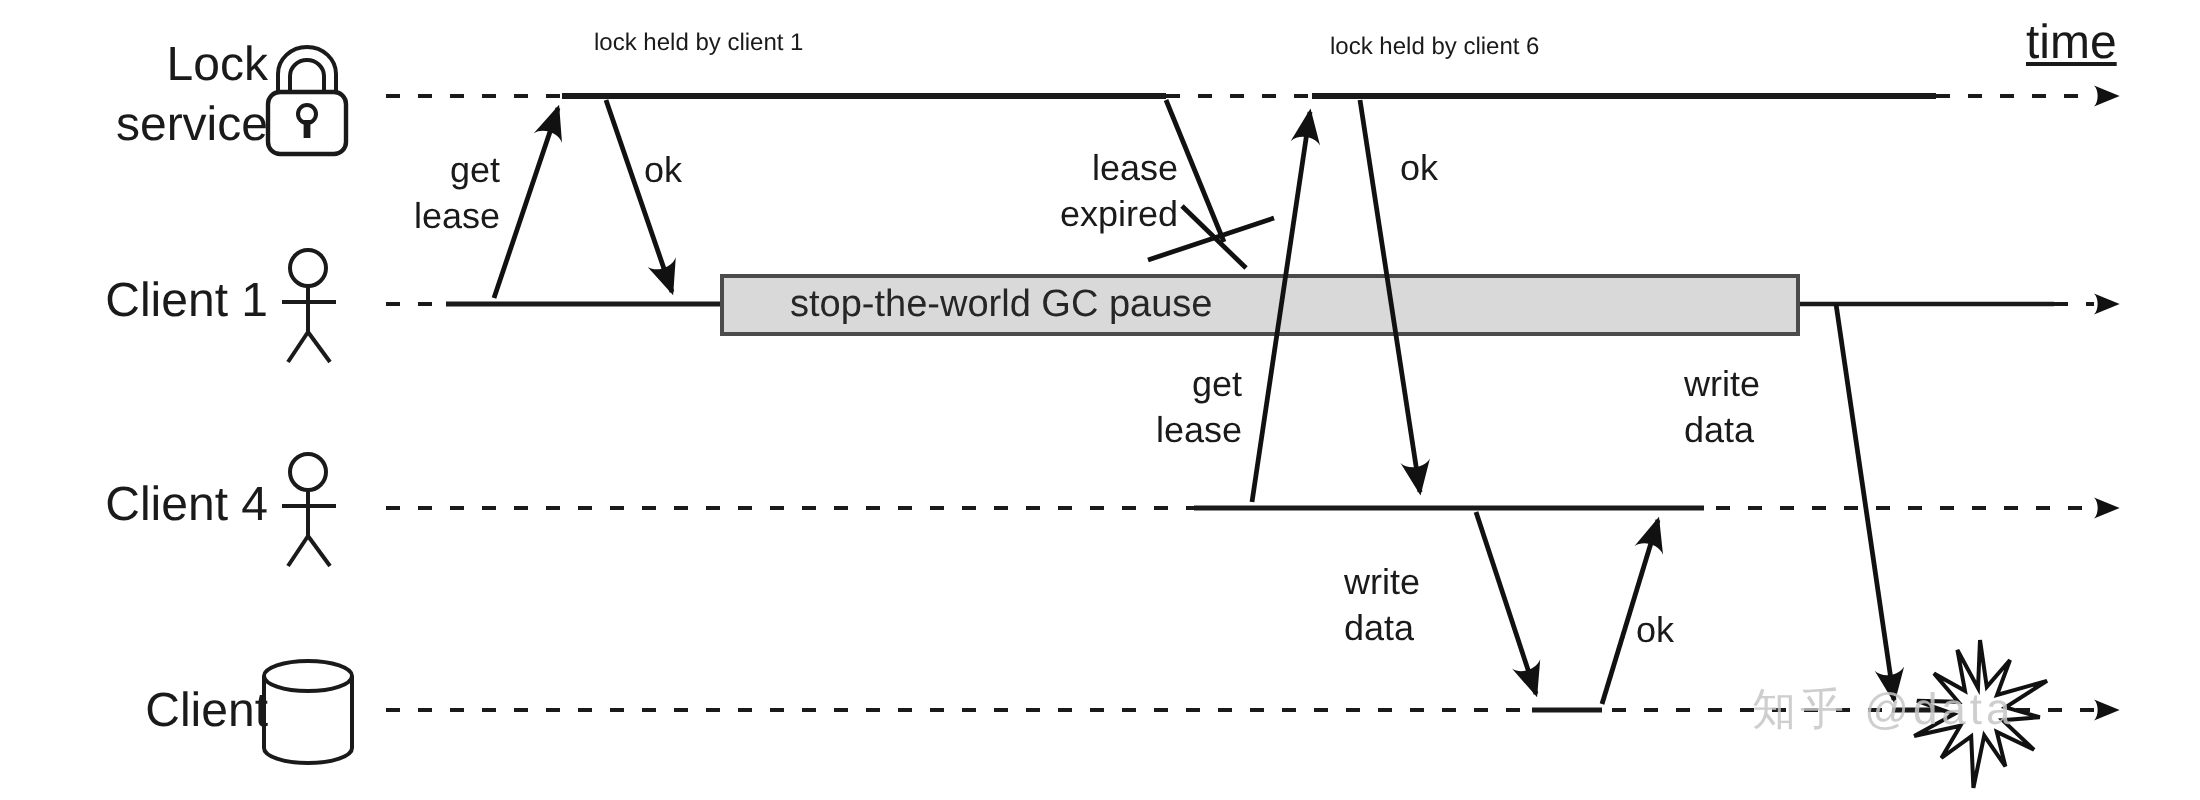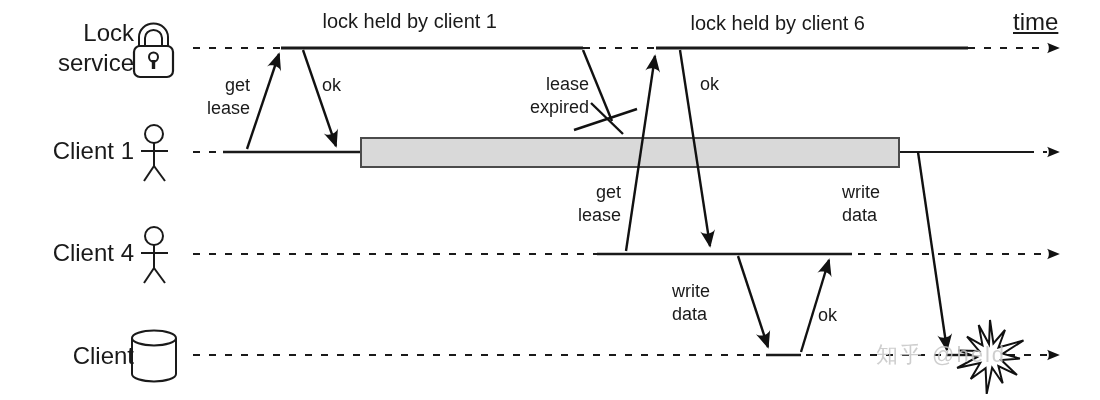--- a/index.html
+++ b/index.html
@@ -5,41 +5,41 @@
   html,body{margin:0;padding:0;background:#ffffff;}
   #stage{
     position:relative;width:1100px;height:400px;background:#ffffff;overflow:hidden;
     font-family:"Liberation Sans","DejaVu Sans",sans-serif;color:#1a1a1a;
   }
   .abs{position:absolute;}
   .lane-label{
     width:118px;text-align:right;font-size:24px;line-height:30px;
     white-space:pre;color:#1a1a1a;z-index:3;padding-left:16px;
   }
-  .span-label{font-size:20px;line-height:22px;text-align:right;z-index:3;}
+  .span-label{font-size:12px;line-height:22px;text-align:left;z-index:3;}
   .msg-label{font-size:18px;line-height:23px;white-space:pre;z-index:3;}
   .right{text-align:right;}
   .center{text-align:left;}
   #time-label{font-size:24px;line-height:26px;z-index:3;}
   #gc-text{
     left:361px;top:138px;width:538px;height:29px;display:flex;align-items:center;
     padding-left:34px;box-sizing:border-box;font-size:19px;color:#262626;z-index:3;
   }
   #watermark{
     left:876px;top:340px;font-size:22px;letter-spacing:2px;color:#c6c6c6;
     opacity:.85;z-index:4;white-space:nowrap;
   }
   #diagram-svg{position:absolute;left:0;top:0;z-index:2;}
 </style>
 </head>
 <body>
 
 <div id="stage">
 
-  <div id="watermark" class="abs">知乎 @held</div>
+  <div id="watermark" class="abs">知乎 @data</div>
 
   <svg id="diagram-svg" width="1100" height="400" viewBox="0 0 1100 400">
     <defs>
       <marker id="arr-big" viewBox="0 0 12 10" markerWidth="19" markerHeight="16" refX="10.5" refY="5" orient="auto" markerUnits="userSpaceOnUse">
         <path d="M0.5,0.3 L11.6,5 L0.5,9.7 C3.2,7.6 3.2,2.4 0.5,0.3 Z" fill="#111"></path>
       </marker>
       <marker id="arr-small" viewBox="0 0 12 10" markerWidth="14" markerHeight="12" refX="0.5" refY="5" orient="auto" markerUnits="userSpaceOnUse">
         <path d="M0.5,0.5 L11.5,5 L0.5,9.5 C2.6,7.6 2.6,2.4 0.5,0.5 Z" fill="#111"></path>
       </marker>
     </defs>
@@ -124,20 +124,21 @@
 
   <div class="abs lane-label" style="left:0;top:18px;">Lock
 service</div>
   <div class="abs lane-label" style="left:0;top:136px;">Client 1</div>
   <div class="abs lane-label" style="left:0;top:238px;">Client 4</div>
   <div class="abs lane-label" style="left:0;top:341px;">Client</div>
 
   <div class="abs span-label" style="left:297px;top:10px;width:200px;">lock held by client 1</div>
   <div class="abs span-label" style="left:665px;top:12px;width:200px;">lock held by client 6</div>
   <div class="abs" id="time-label" style="left:1013px;top:9px;text-decoration:underline;">time</div>
+  <div class="abs" id="gc-text">stop-the-world GC pause</div>
 
   <div class="abs msg-label right" style="left:150px;top:74px;width:100px;">get
 lease</div>
   <div class="abs msg-label" style="left:322px;top:74px;">ok</div>
   <div class="abs msg-label right" style="left:469px;top:73px;width:120px;">lease
 expired</div>
   <div class="abs msg-label right" style="left:521px;top:181px;width:100px;">get
 lease</div>
   <div class="abs msg-label" style="left:700px;top:73px;">ok</div>
   <div class="abs msg-label center" style="left:672px;top:280px;width:100px;">write

